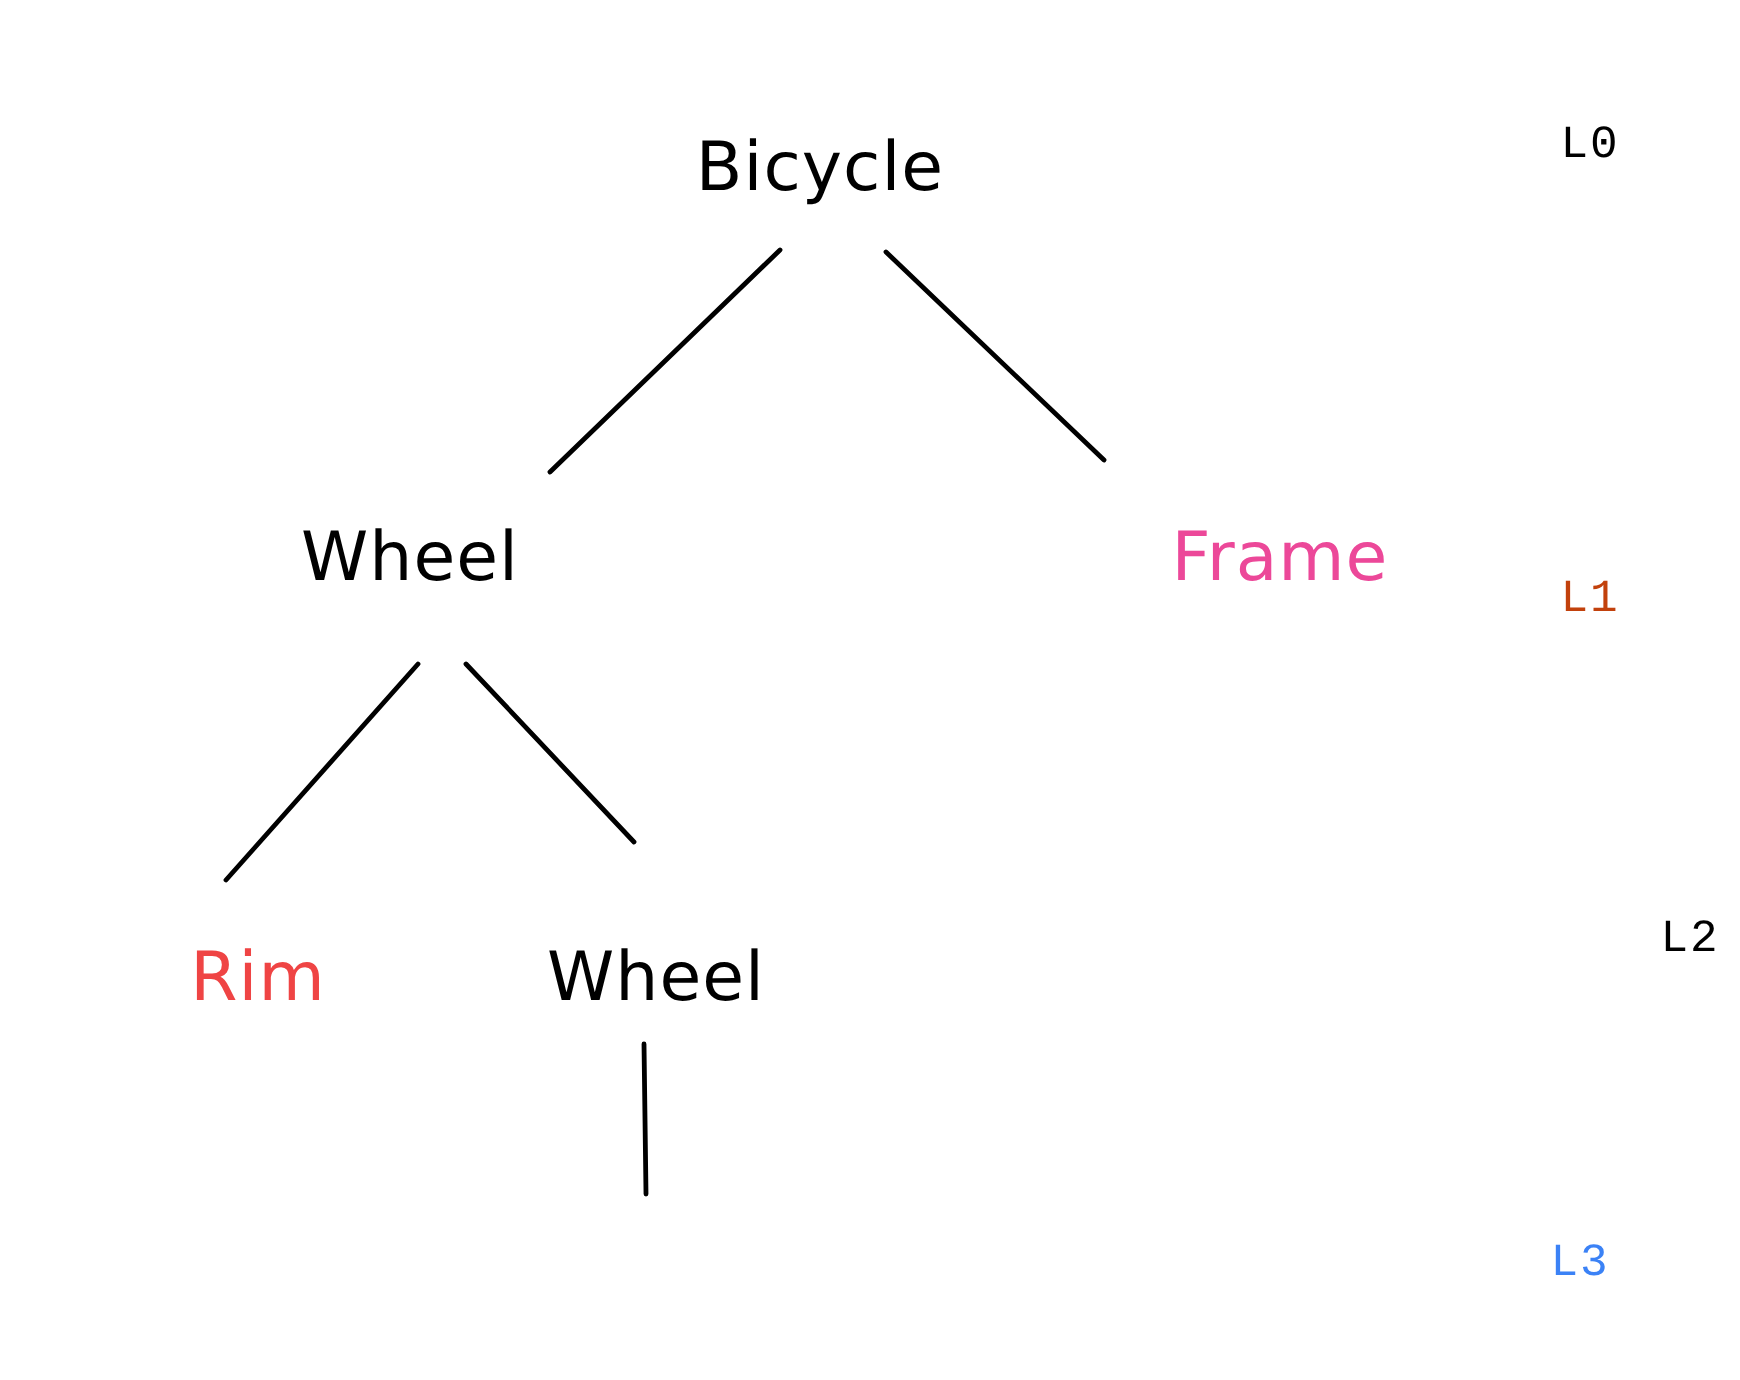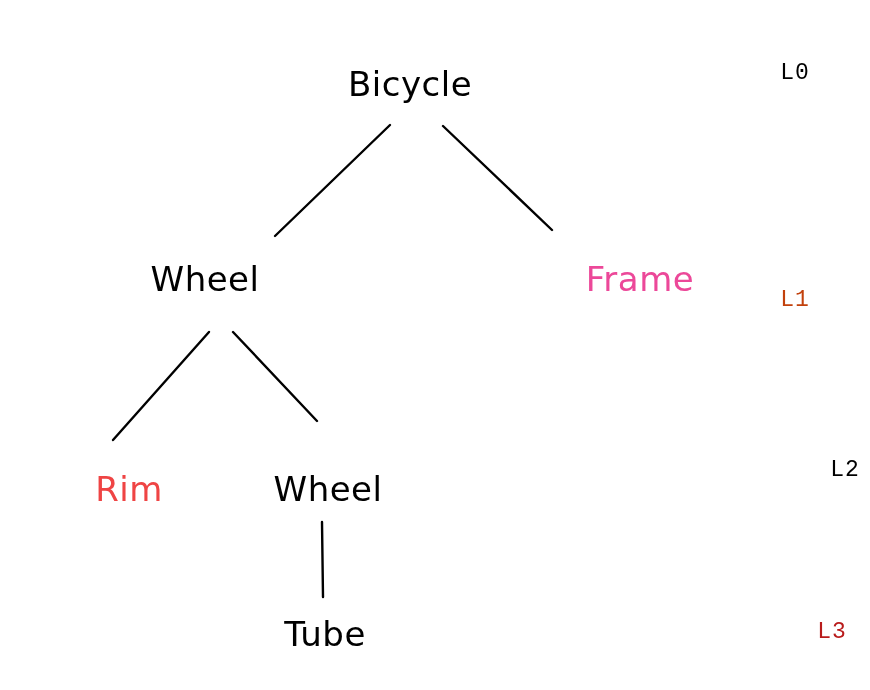--- a/index.html
+++ b/index.html
@@ -61,20 +61,19 @@
     <line stroke="#000000" stroke-width="2.4" stroke-linecap="round" x1="209" y1="332" x2="113" y2="440"></line>
     <line stroke="#000000" stroke-width="2.4" stroke-linecap="round" x1="233" y1="332" x2="317" y2="421"></line>
     <line stroke="#000000" stroke-width="2.4" stroke-linecap="round" x1="322" y1="522" x2="323" y2="597"></line>
   </svg>
 
   <div class="node-label" style="left: 410px; top: 84px; color: rgb(0, 0, 0);">Bicycle</div>
   <div class="node-label" style="left: 205px; top: 279px; color: rgb(0, 0, 0);">Wheel</div>
   <div class="node-label" style="left: 640px; top: 279px; color: #ec4899;">Frame</div>
   <div class="node-label" style="left: 129px; top: 489px; color: #ef4444;">Rim</div>
   <div class="node-label" style="left: 328px; top: 489px; color: rgb(0, 0, 0);">Wheel</div>
-  <div class="node-label" style="left: 325px; top: 634px; color: rgb(0, 0, 0);">Tube</div>
 
   <div class="level-label" style="left: 795px; top: 73px; color: rgb(0, 0, 0);">L0</div>
   <div class="level-label" style="left: 795px; top: 300px; color: #c2410c;">L1</div>
   <div class="level-label" style="left: 845px; top: 470px; color: #000000;">L2</div>
-  <div class="level-label" style="left: 832px; top: 632px; color: #b91c1c;">L3</div>
+  <div class="level-label" style="left: 790px; top: 632px; color: #3b82f6;">L3</div>
 
 </div>
 
 </body></html>

